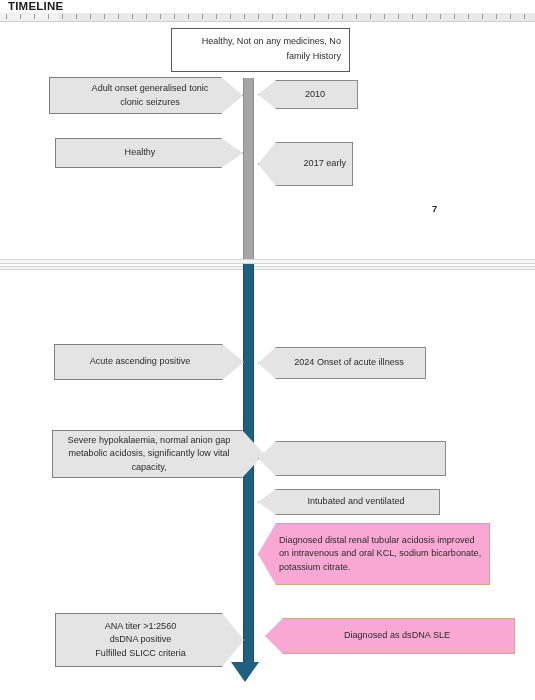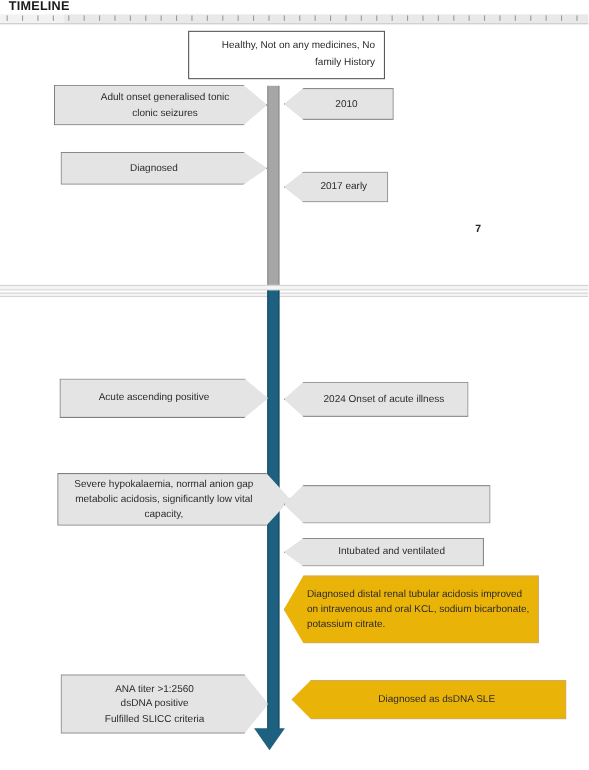--- a/index.html
+++ b/index.html
@@ -148,21 +148,21 @@
   }
 
   
   .arrow-left {
     background: #e4e4e4;
     border: 1px solid #8a8a8a;
     clip-path: polygon(18px 0, 100% 0, 100% 100%, 18px 100%, 0 50%);
     padding-left: 20px;
   }
   .arrow-left.cream {
-    background: #eab308;
+    background: #f9a8d4;
     border: 1px solid #c9ab74;
   }
   .arrow-left.text-left {
     justify-content: flex-start;
     text-align: left;
   }
 
   .page-number {
     position: absolute;
     font-size: 9.5px;
@@ -242,42 +242,42 @@
 
 <div class="shape rect-note" style="left:171px; top:28px; width:179px; height:44px;text-align:right;">
   <span class="shape-text">Healthy, Not on any medicines, No family History</span>
 </div>
 
 <div class="shape arrow-right" style="left:49px; top:77px; width:194px; height:37px;padding-left:32px;">
   <span class="shape-text">Adult onset generalised tonic clonic seizures</span>
 </div>
 
 <div class="shape arrow-right" style="left:55px; top:138px; width:188px; height:30px;">
-  <span class="shape-text">Diagnosed</span>
+  <span class="shape-text">Healthy</span>
 </div>
 
 <div class="shape arrow-right" style="left:54px; top:344px; width:190px; height:36px;">
   <span class="shape-text">Acute ascending positive</span>
 </div>
 
 <div class="shape arrow-right" style="left:52px; top:430px; width:212px; height:48px;">
   <span class="shape-text">Severe hypokalaemia, normal anion gap metabolic acidosis, significantly low vital capacity,</span>
 </div>
 
 <div class="shape arrow-right" style="left:55px; top:613px; width:189px; height:54px;">
   <span class="shape-text" style="white-space:pre-line;">ANA titer &gt;1:2560
 dsDNA positive
 Fulfilled SLICC criteria</span>
 </div>
 
 <div class="shape arrow-left" style="left:258px; top:80px; width:100px; height:29px;">
   <span class="shape-text">2010</span>
 </div>
 
-<div class="shape arrow-left" style="left:258px; top:156px; width:95px; height:28px;">
+<div class="shape arrow-left" style="left:258px; top:142px; width:95px; height:44px;text-align:right;">
   <span class="shape-text">2017 early</span>
 </div>
 
 <div class="shape arrow-left" style="left:258px; top:347px; width:168px; height:32px;">
   <span class="shape-text">2024 Onset of acute illness</span>
 </div>
 
 <div class="shape arrow-left" style="left:258px; top:441px; width:188px; height:35px;">
   <span class="shape-text"></span>
 </div>

